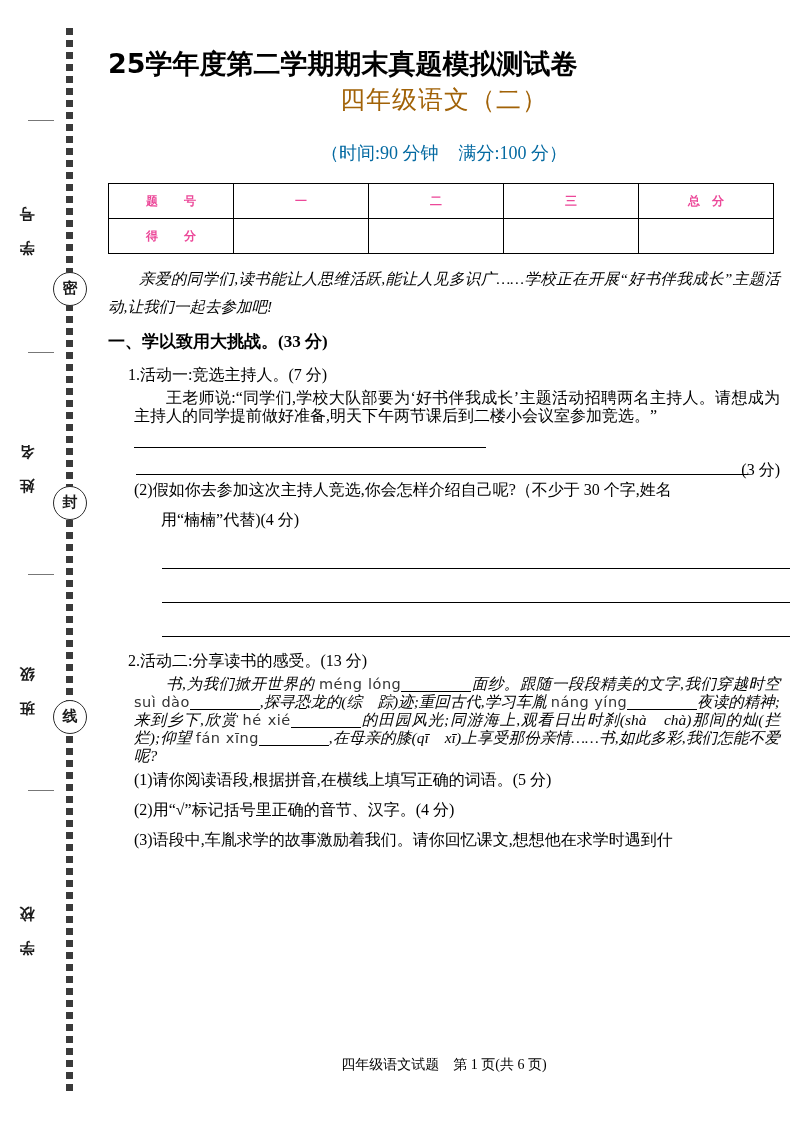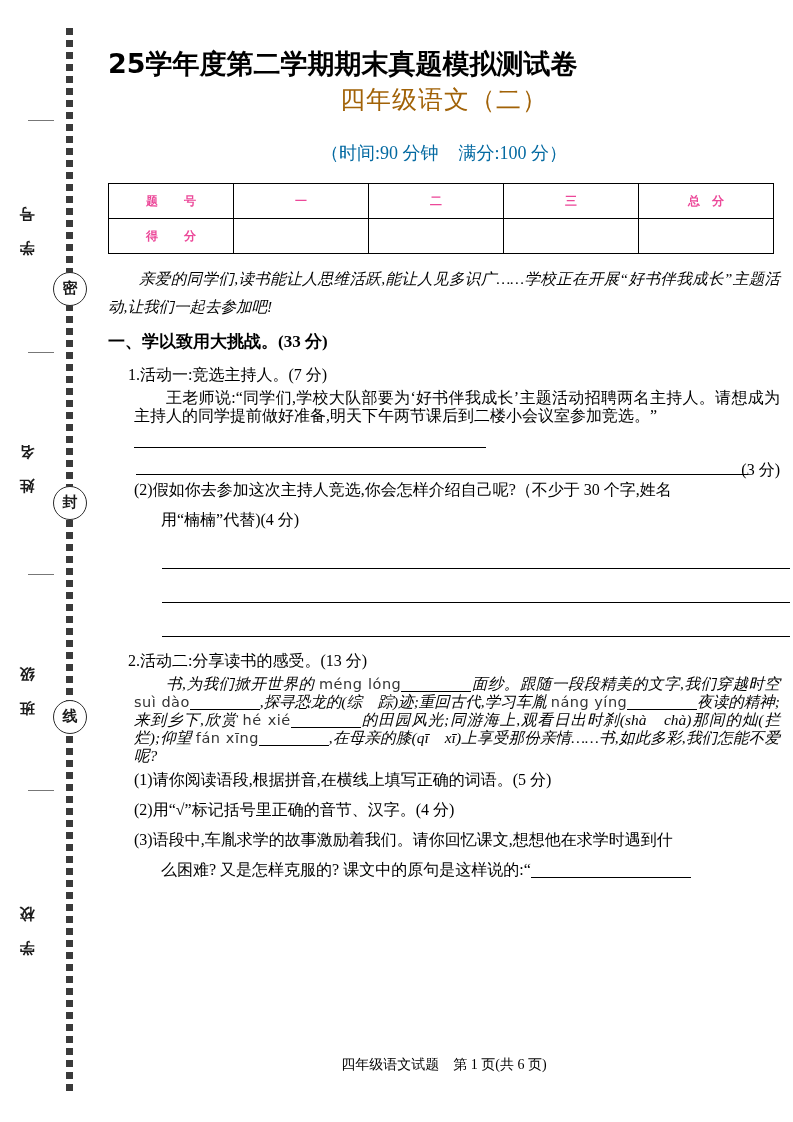--- a/index.html
+++ b/index.html
@@ -312,19 +312,18 @@
       <span class="pinyin">suì dào</span><span class="fill w-short"></span><span>,探寻恐龙的(综　踪)迹;重回古代,学习车胤</span>
       <span class="pinyin">náng yíng</span><span class="fill w-short"></span><span>夜读的精神;来到乡下,欣赏</span>
       <span class="pinyin">hé xié</span><span class="fill w-short"></span><span>的田园风光;同游海上,观看日出时刹(shà　chà)那间的灿(拦　烂);仰望</span>
       <span class="pinyin">fán xīng</span><span class="fill w-short"></span><span>,在母亲的膝(qī　xī)上享受那份亲情……书,如此多彩,我们怎能不爱呢?</span>
     </div>
 
     <div class="subq">(1)请你阅读语段,根据拼音,在横线上填写正确的词语。(5 分)</div>
     <div class="subq">(2)用“√”标记括号里正确的音节、汉字。(4 分)</div>
     <div class="subq">
       <span>(3)语段中,车胤求学的故事激励着我们。请你回忆课文,想想他在求学时遇到什</span>
-      <span class="cont"><span>么困难? 又是怎样克服的? 课文中的原句是这样说的:“</span><span class="fill w-mid"></span></span>
     </div>
 
     <div class="footer">四年级语文试题　第 1 页(共 6 页)</div>
 
   </div>
 </div>
 
 </body></html>

